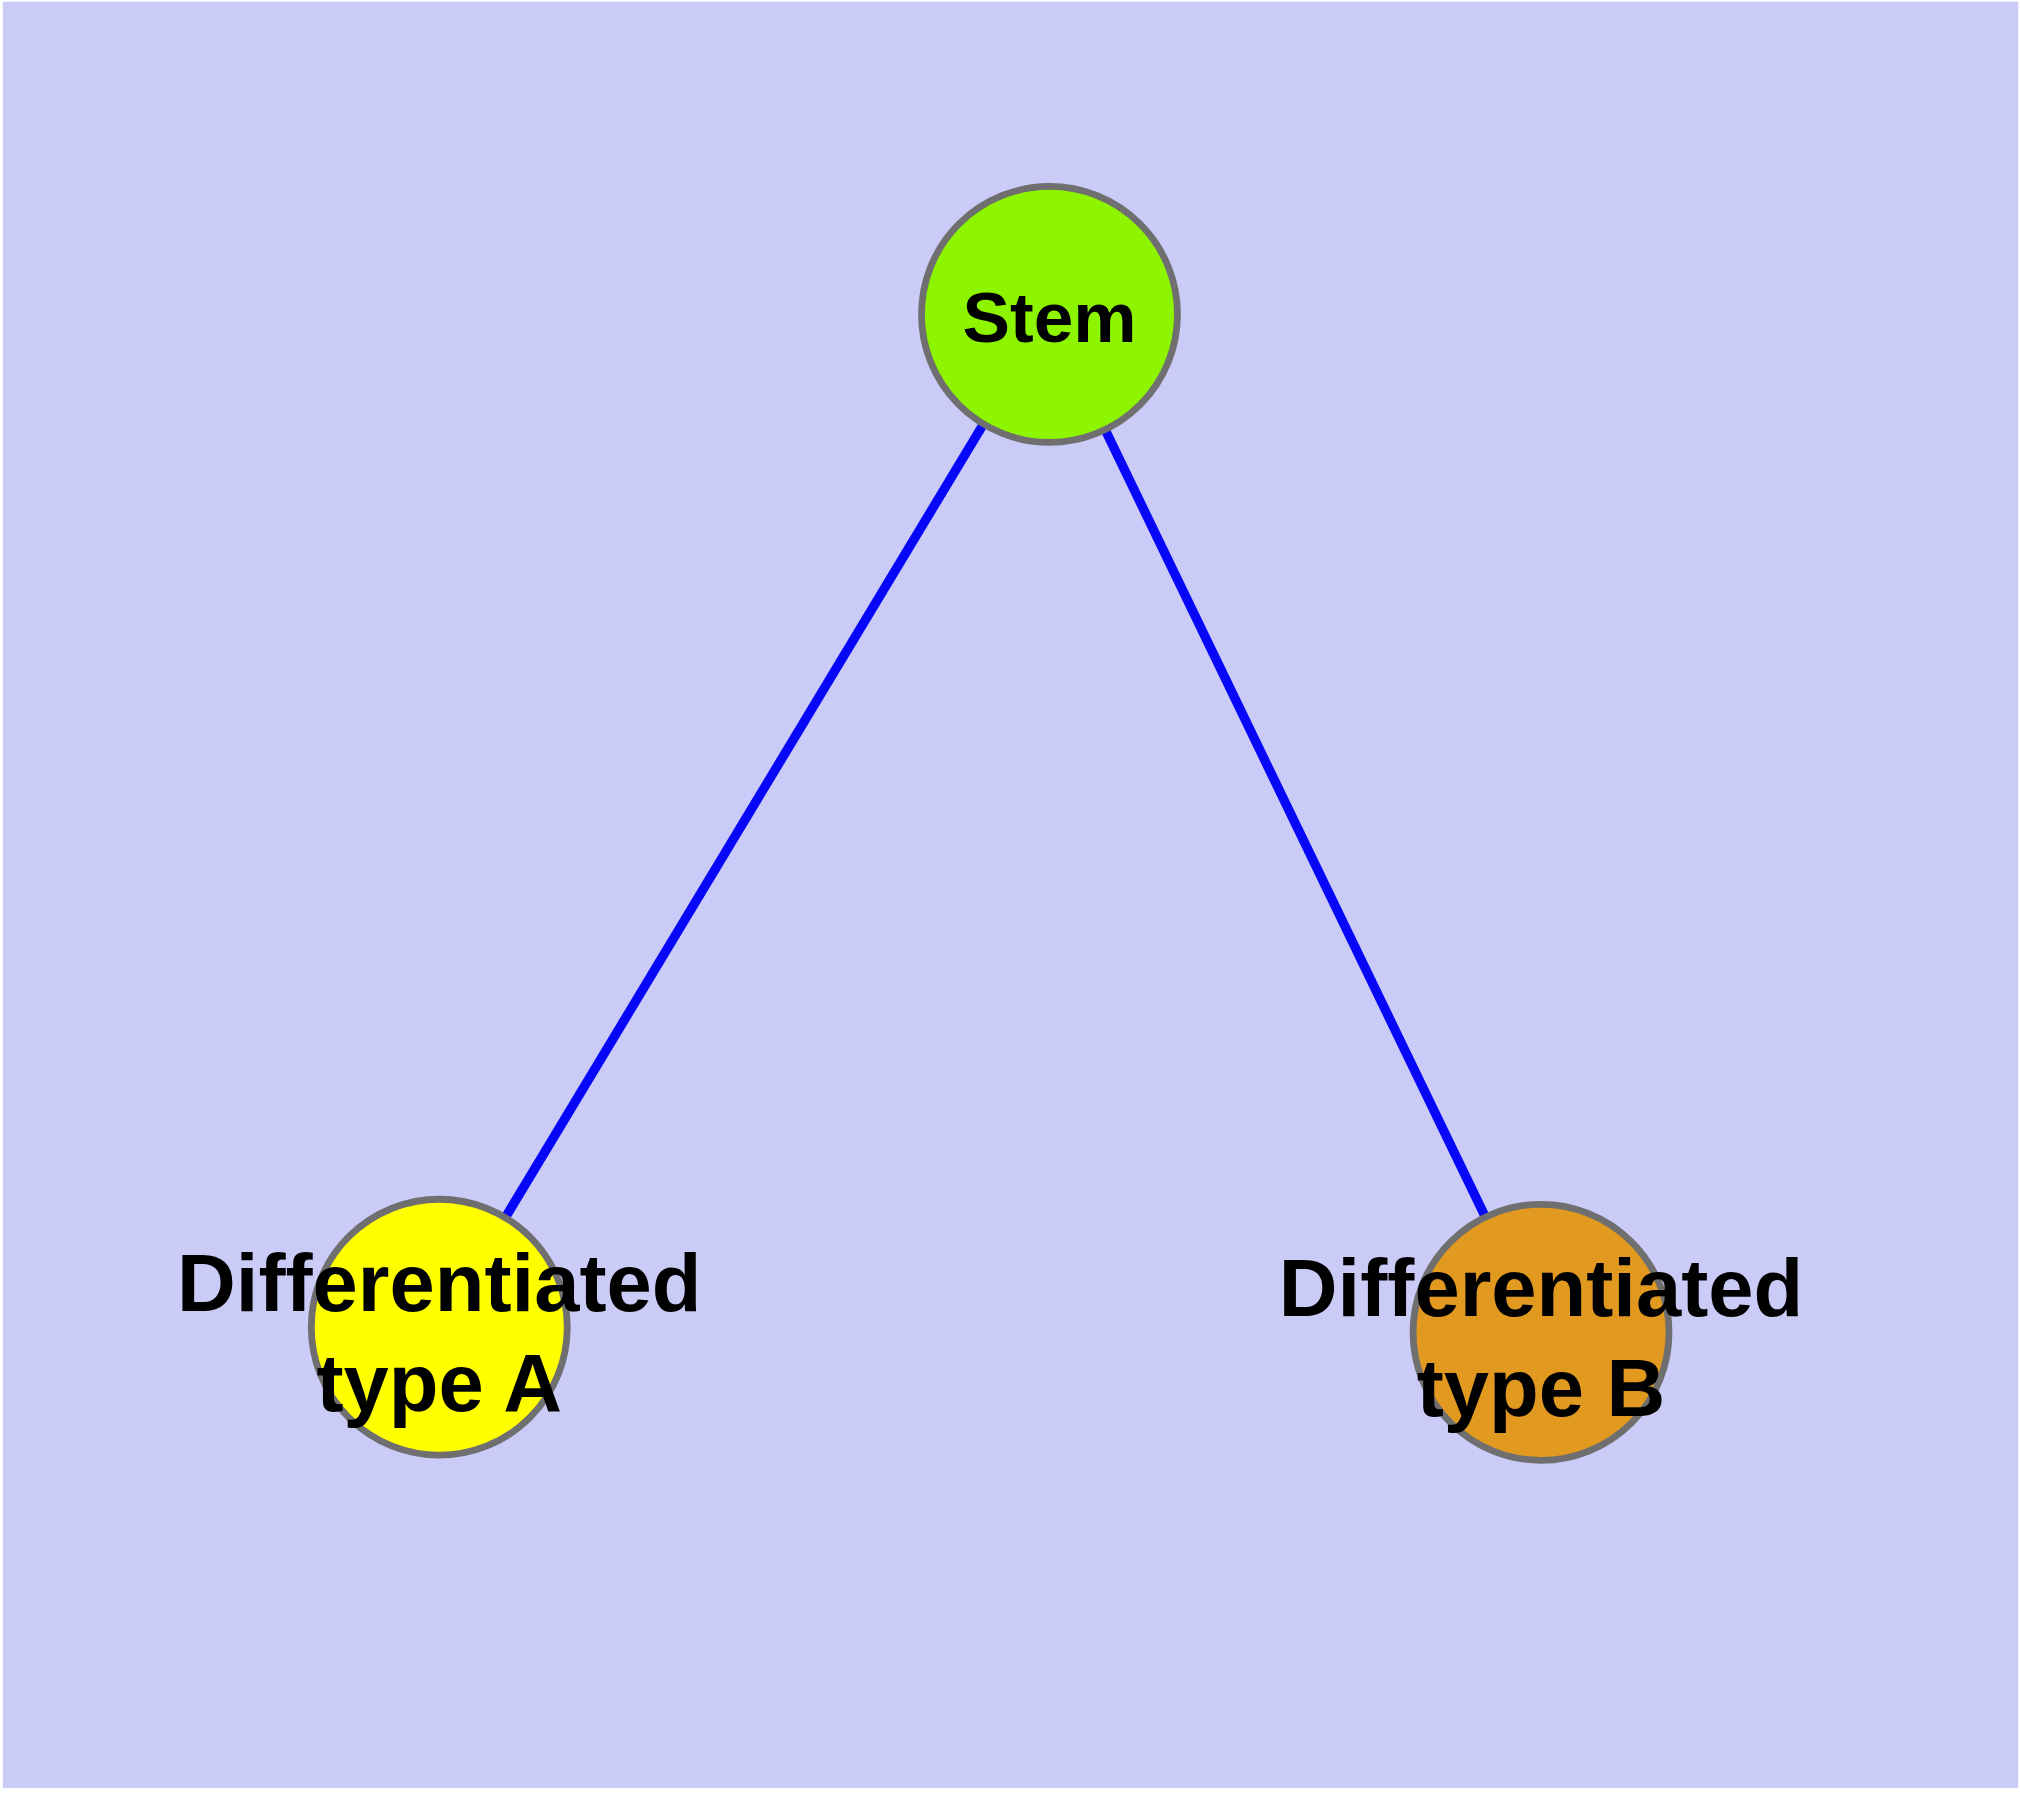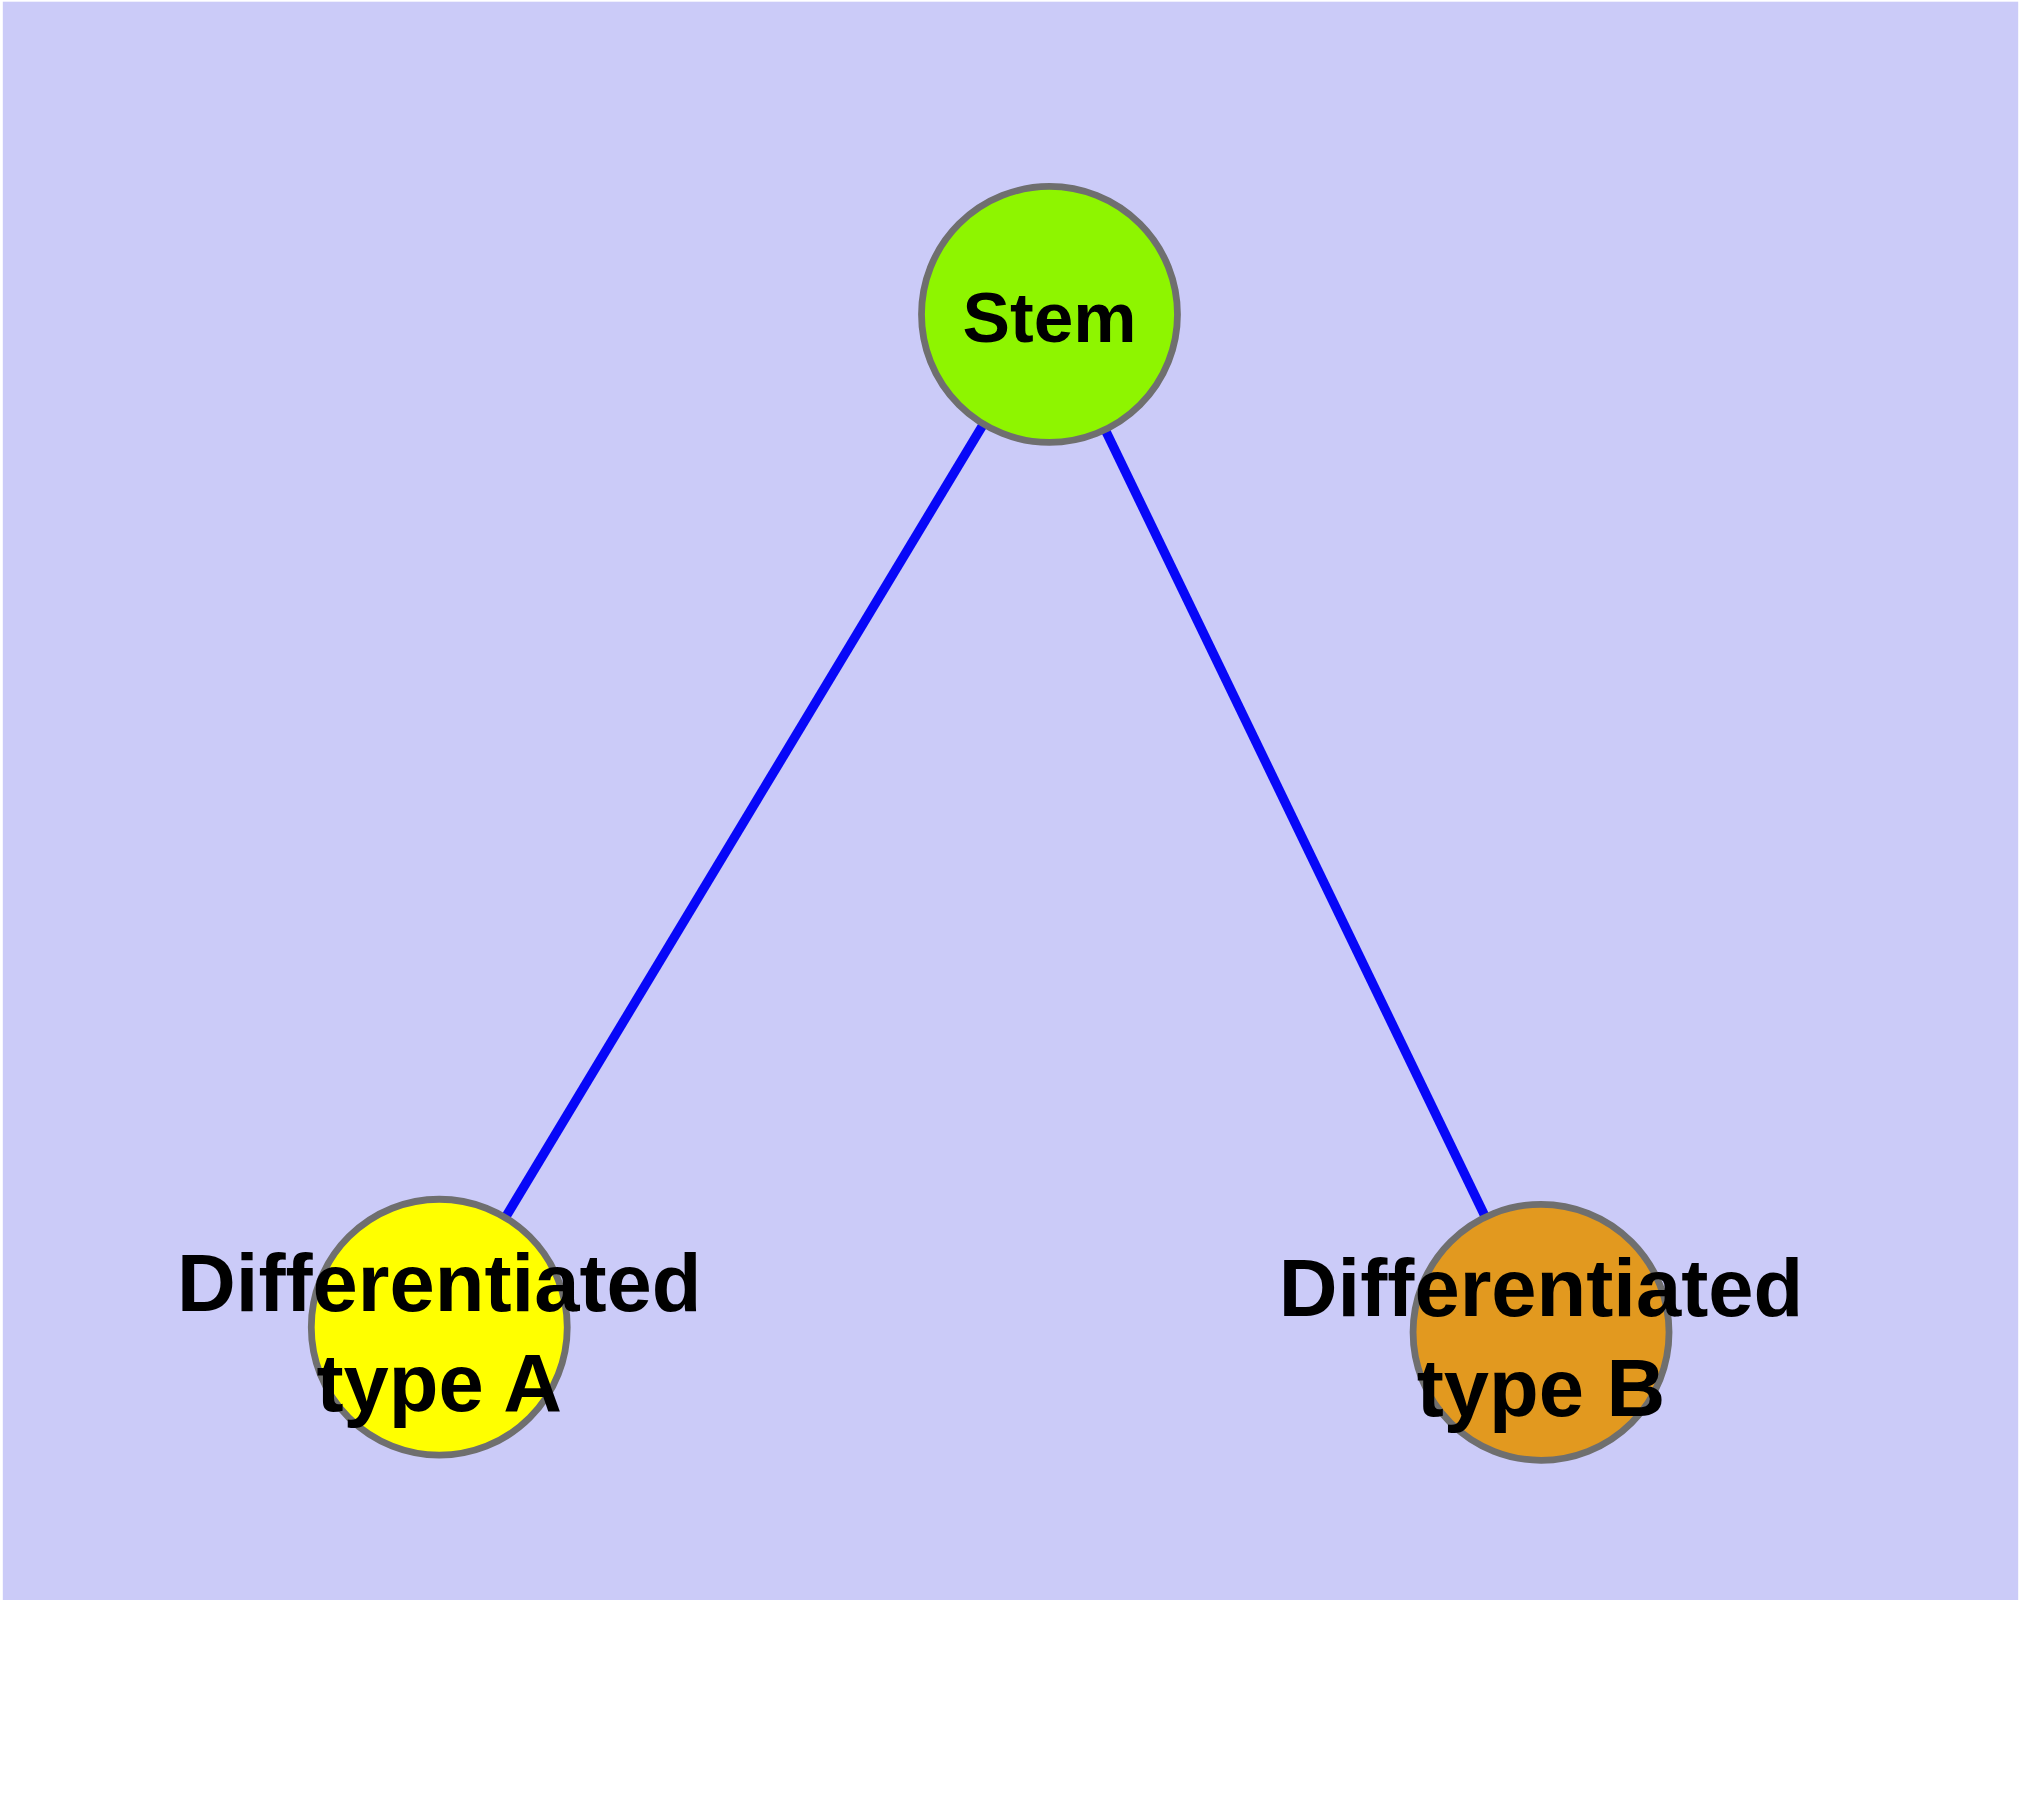--- a/index.html
+++ b/index.html
@@ -3,21 +3,21 @@
 <meta charset="utf-8">
 <style>
   html, body { margin: 0; padding: 0; }
   body {
     width: 2021px; height: 1812px;
     background: #ffffff;
     font-family: "Liberation Sans", sans-serif;
   }
   .page {
     position: relative;
-    width: 2021px; height: 1600px;
+    width: 2021px; height: 1788px;
     overflow: hidden;
     text-align: center;
   }
   svg.graph { display: block; width: 2021px; height: 1812px; }
   .edge {
     stroke-width: 11px;
     fill: none;
     stroke-linecap: butt;
   }
   .node {

